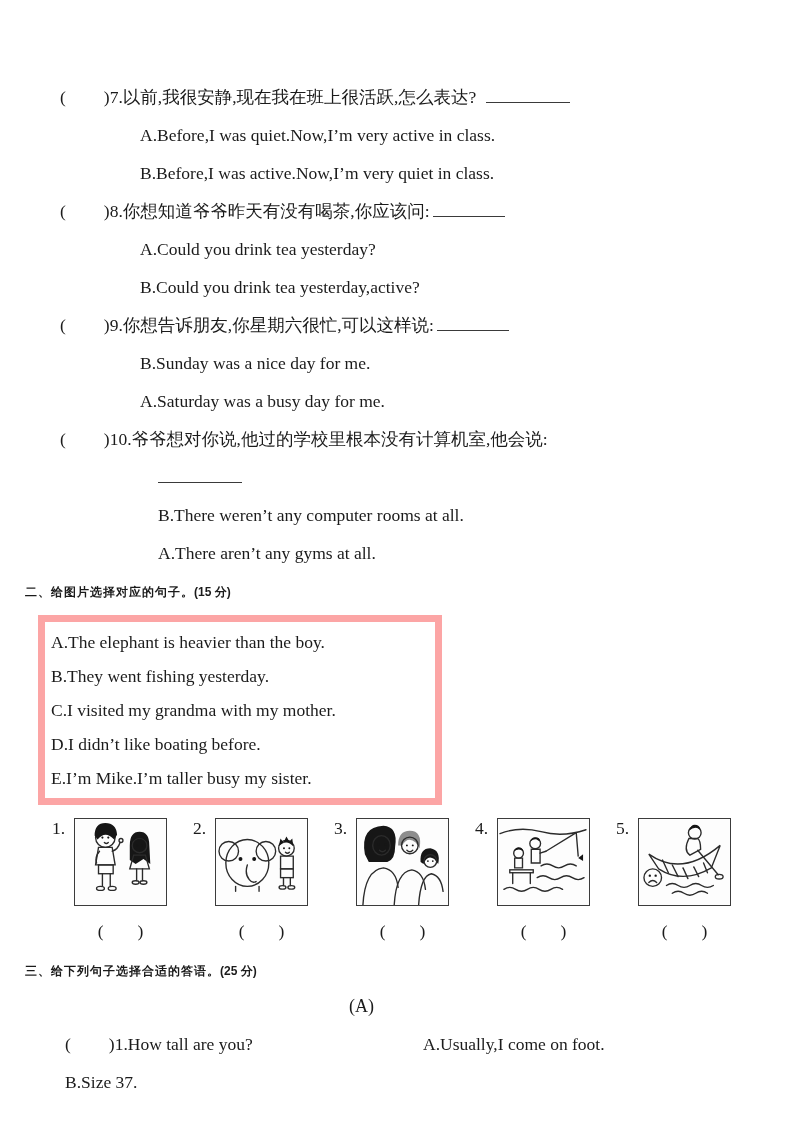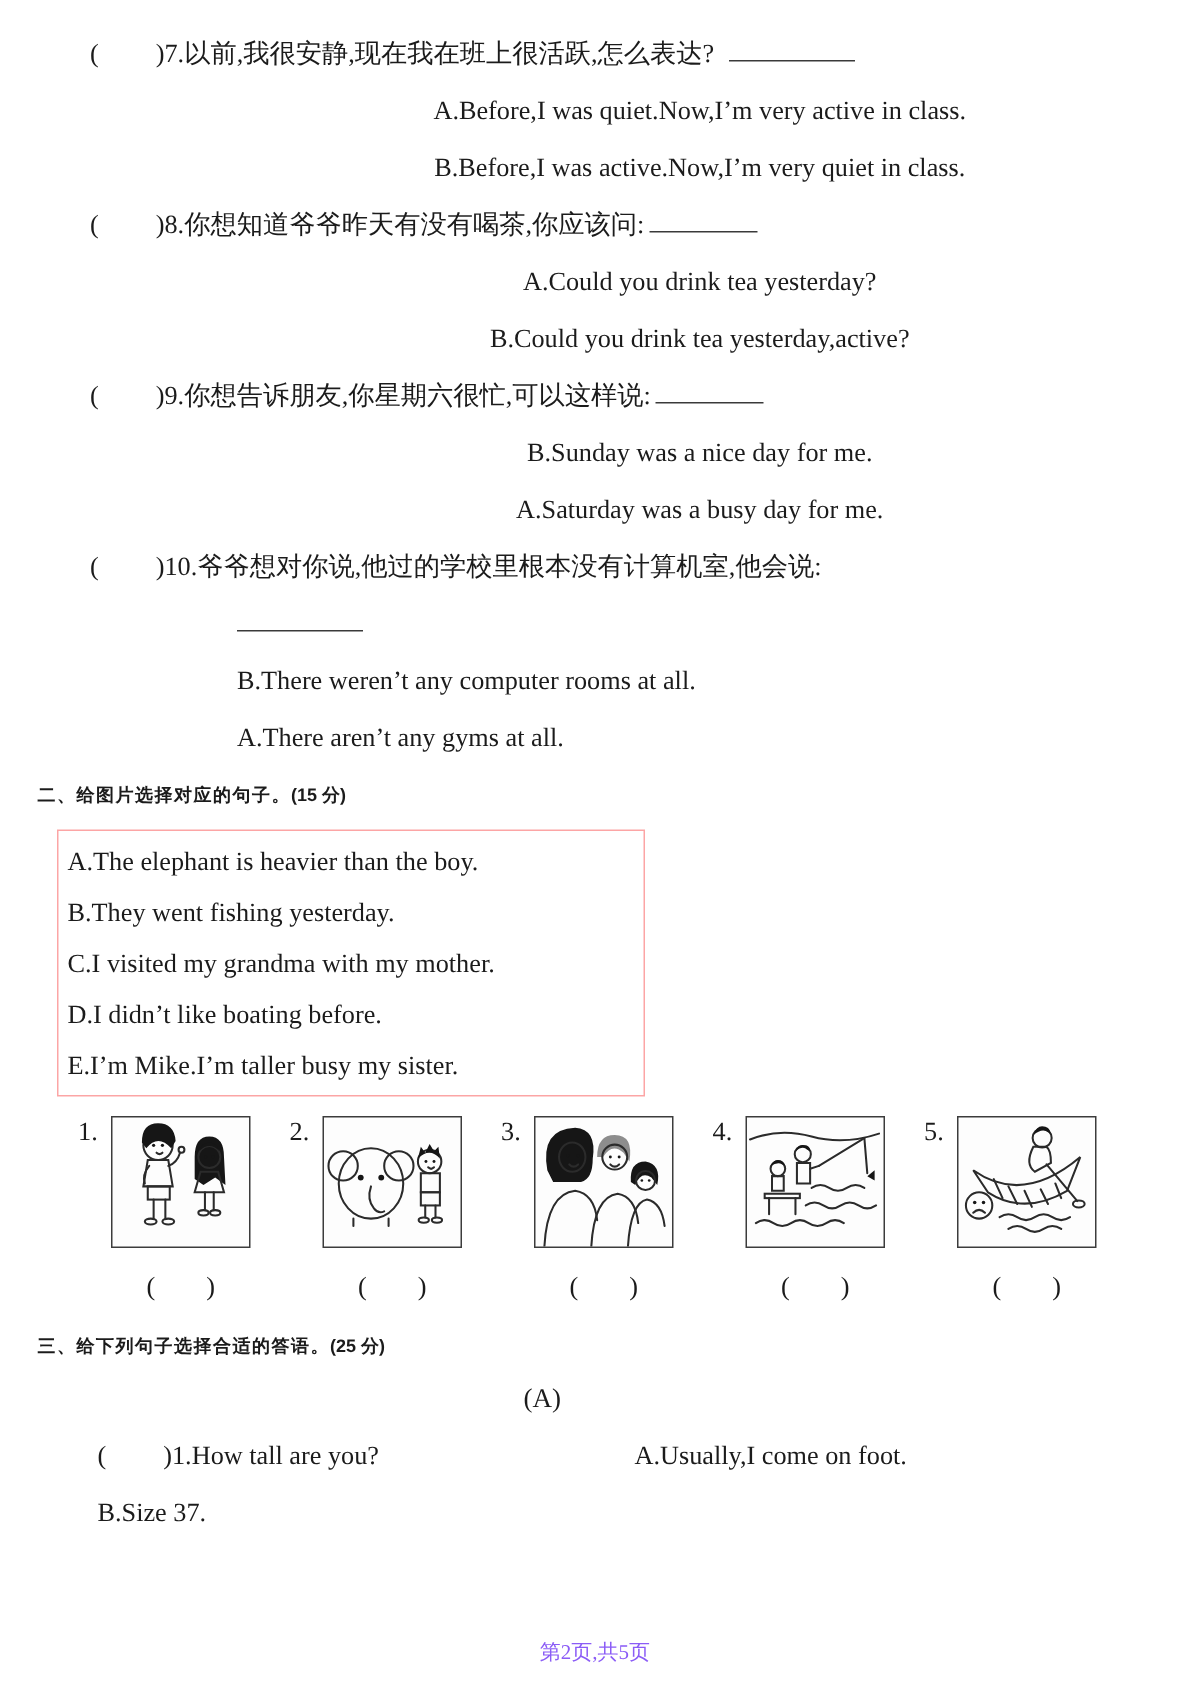--- a/index.html
+++ b/index.html
@@ -4,25 +4,25 @@
 <style>
   html,body { margin:0; padding:0; }
   body {
     width:793px; height:1122px;
     background:#ffffff;
     font-family:"Liberation Serif","DejaVu Serif",serif;
     color:#1b1b1b;
     overflow:hidden;
   }
   .page { position:relative; width:793px; height:1122px; }
-  .content { padding-top:24px; }
+  .content { padding-top:47px;margin-top:39px; }
 
   .line { font-size:17.5px; line-height:23px; margin-bottom:15px; white-space:nowrap; }
   .qhead { margin-left:60px; }
-  .opt   { margin-left:140px;text-align:center; }
+  .opt   { margin-left:140px; }
   .opt10 { margin-left:158px; }
 
   .paren { display:inline-block; }
   .paren-gap  { display:inline-block; width:38px; }
   .num { display:inline-block; }
 
   .blank {
     display:inline-block; width:84px; height:15px;
     border-bottom:1.6px solid #3a3a3a; vertical-align:baseline;
   }
@@ -32,21 +32,21 @@
 
   .sec-head {
     font-family:"Liberation Sans","DejaVu Sans",sans-serif;
     font-weight:700; font-size:12px; line-height:24px;
     margin:4px 0 11px 25px; letter-spacing:1px;
   }
   .sec-head .score { letter-spacing:0; }
 
   .sent-box {
     margin-left:38px; width:384px;
-    border:1px solid #fca5a5;
+    border:7px solid #fca5a5;
     padding:9px 0 9px 6px;
     font-size:17.5px;
   }
   .sent { line-height:22px; margin-bottom:12px; white-space:nowrap; }
   .sent:last-child { margin-bottom:0; }
 
   .img-row { display:flex; margin:13px 0 0 52px; }
   .img-cell { width:141px; }
   .img-top { display:flex; }
   .img-num { font-size:17.5px; width:22px; line-height:20px; }

